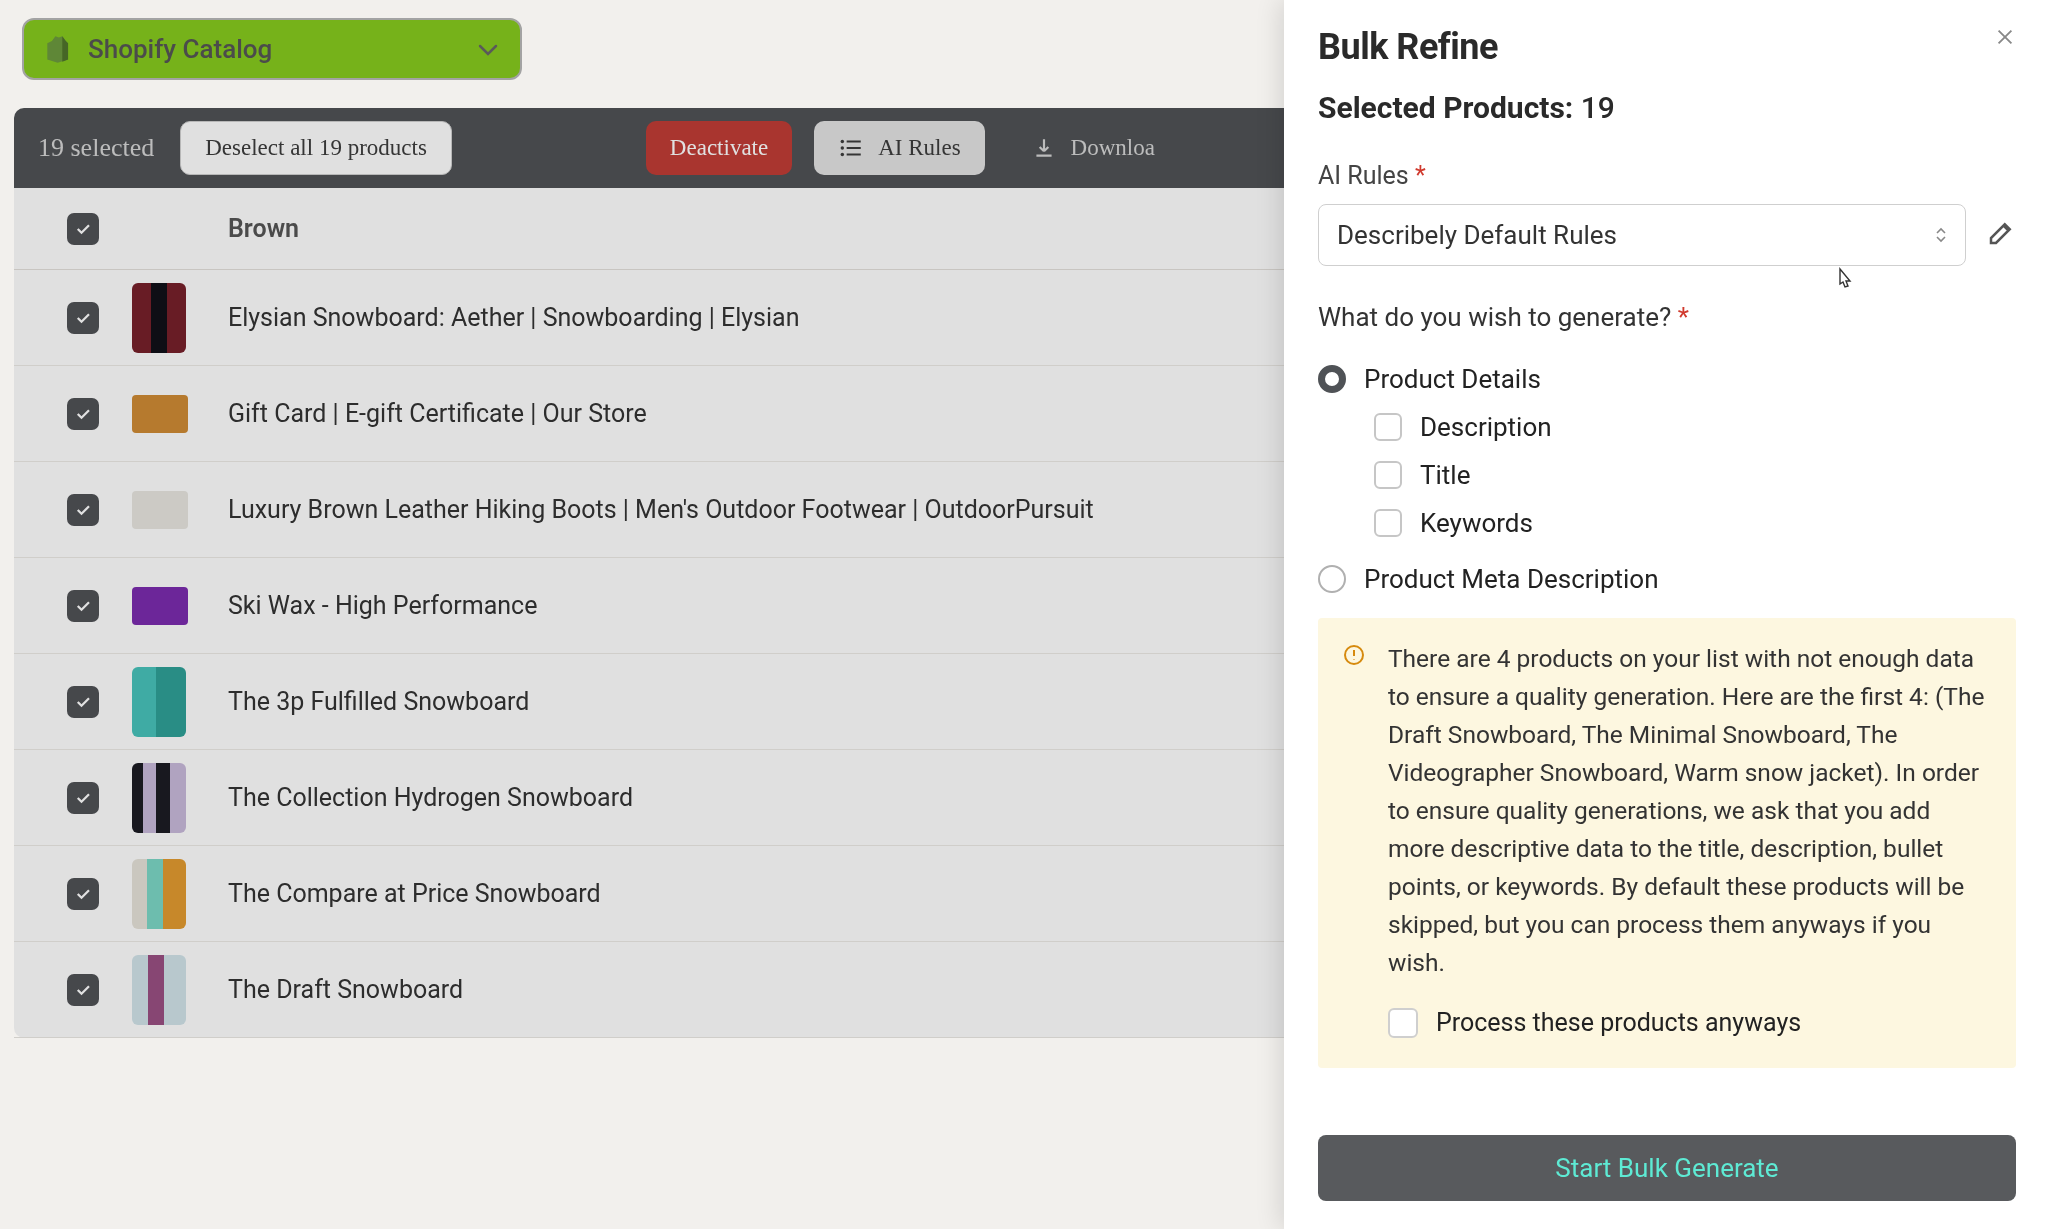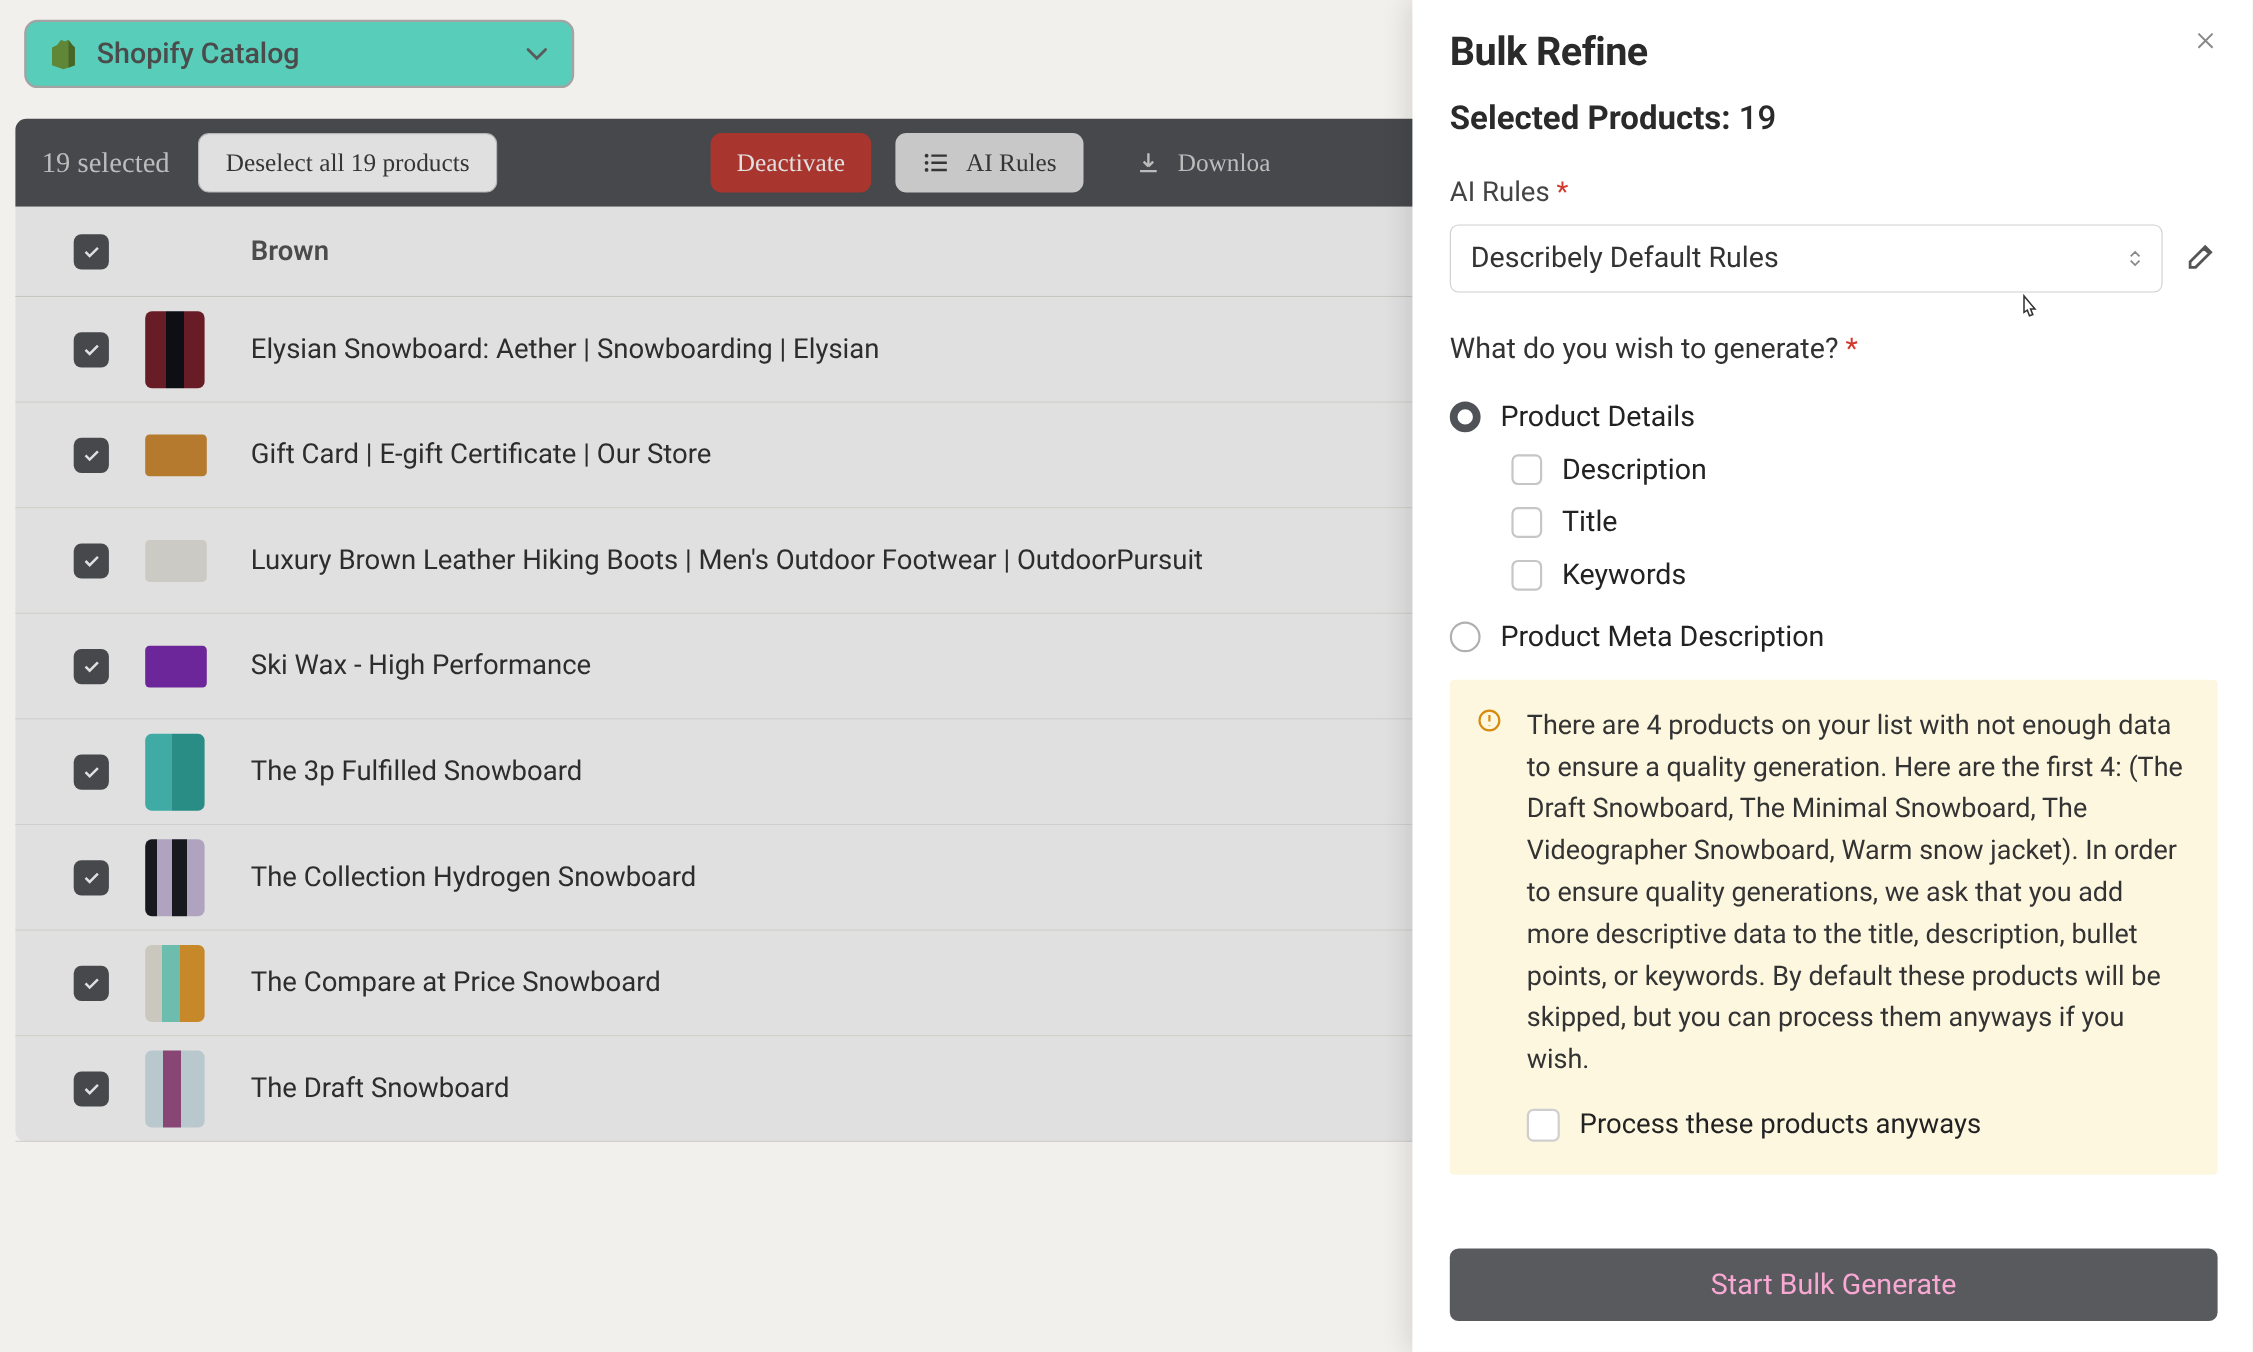--- a/index.html
+++ b/index.html
@@ -21,21 +21,21 @@
     position: absolute;
     left: 0; top: 0;
   }
 
   .catalog-select-wrap {
     padding: 18px 22px 10px 22px;
   }
   .catalog-select {
     width: 500px;
     height: 62px;
-    background: #5eead4;
+    background: #84cc16;
     border: 2px solid #b9b9b9;
     border-radius: 12px;
     display: flex;
     align-items: center;
     justify-content: space-between;
     padding: 0 22px;
     cursor: pointer;
   }
   .catalog-select-left {
     display: flex;
@@ -270,21 +270,21 @@
     color: #333;
   }
   .warn-icon svg { width:24px; height:24px; stroke:#d68a0e; stroke-width:2; fill:none; }
   .warn-body .check-row { margin-top: 22px; font-size: 25px; }
   .warn-body .cbox { background:#fff; border-color:#cfcfcf; width:30px; height:30px; }
 
   .cta {
     margin-top: auto;
     height: 66px;
     background: #585a5d;
-    color: #f9a8d4;
+    color: #5eead4;
     border-radius: 8px;
     display:flex;
     align-items:center;
     justify-content:center;
     font-size: 26px;
     border:none;
     cursor:pointer;
     font-family:inherit;
   }
 

